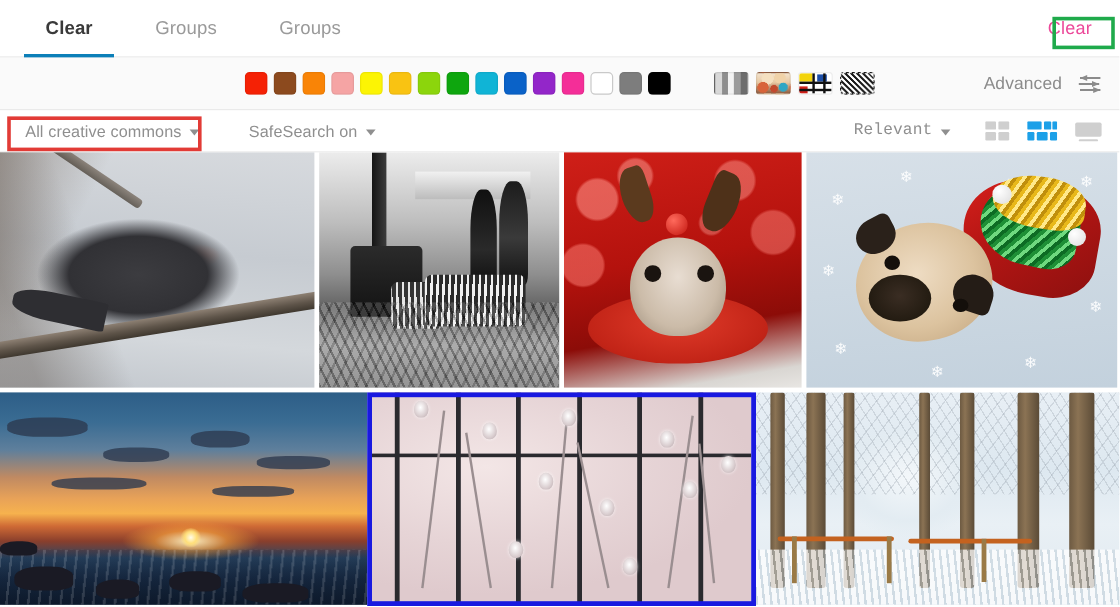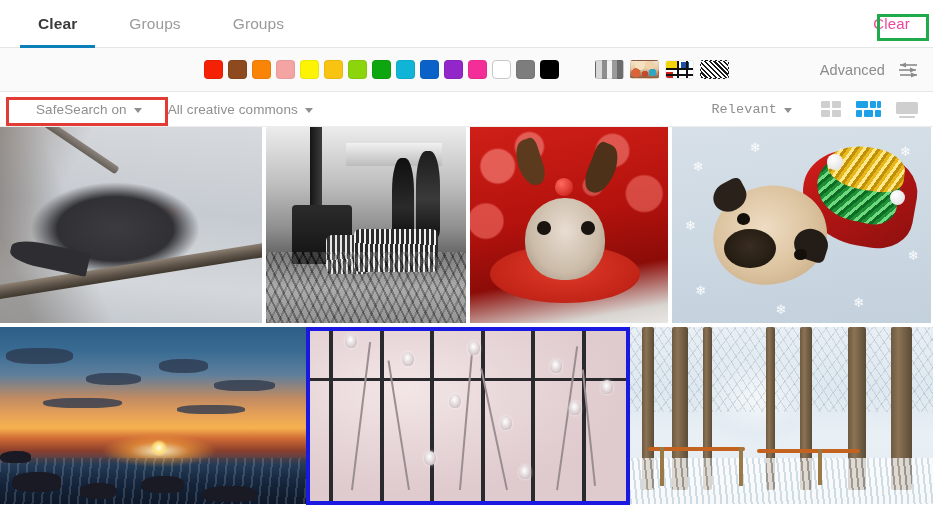--- a/index.html
+++ b/index.html
@@ -621,27 +621,27 @@
         <line x1="2" y1="8" x2="19" y2="8" stroke="#8b8b8b" stroke-width="1.6"></line>
         <polygon points="19,8 13,5.6 13,10.4" fill="#8b8b8b"></polygon>
         <line x1="3" y1="13" x2="20" y2="13" stroke="#8b8b8b" stroke-width="1.6"></line>
         <polygon points="20,13 14,10.6 14,15.4" fill="#8b8b8b"></polygon>
       </svg>
     </div>
   </div>
 
   <div class="subbar">
 
+    <div class="dropdown dd-cc">
+      <span>All creative commons</span>
+      <span class="caret"></span>
+    </div>
+
     <div class="dropdown dd-safe">
       <span>SafeSearch on</span>
-      <span class="caret"></span>
-    </div>
-
-    <div class="dropdown dd-cc">
-      <span>All creative commons</span>
       <span class="caret"></span>
     </div>
 
     <div class="subbar-right">
       <div class="dropdown dd-relevant">
         <span>Relevant</span>
         <span class="caret"></span>
       </div>
 
       <div class="viewmodes">

